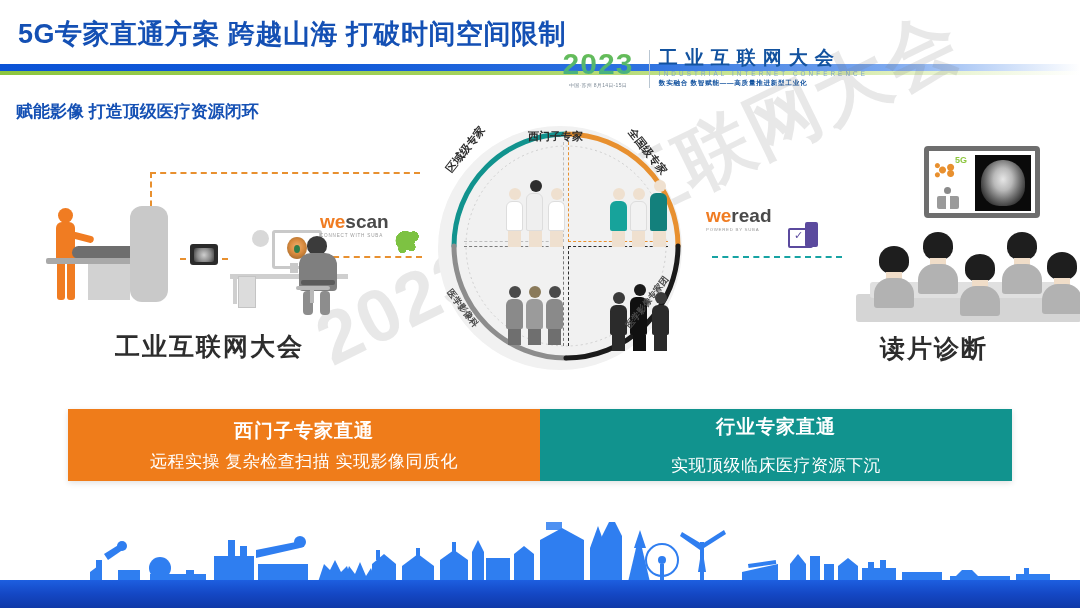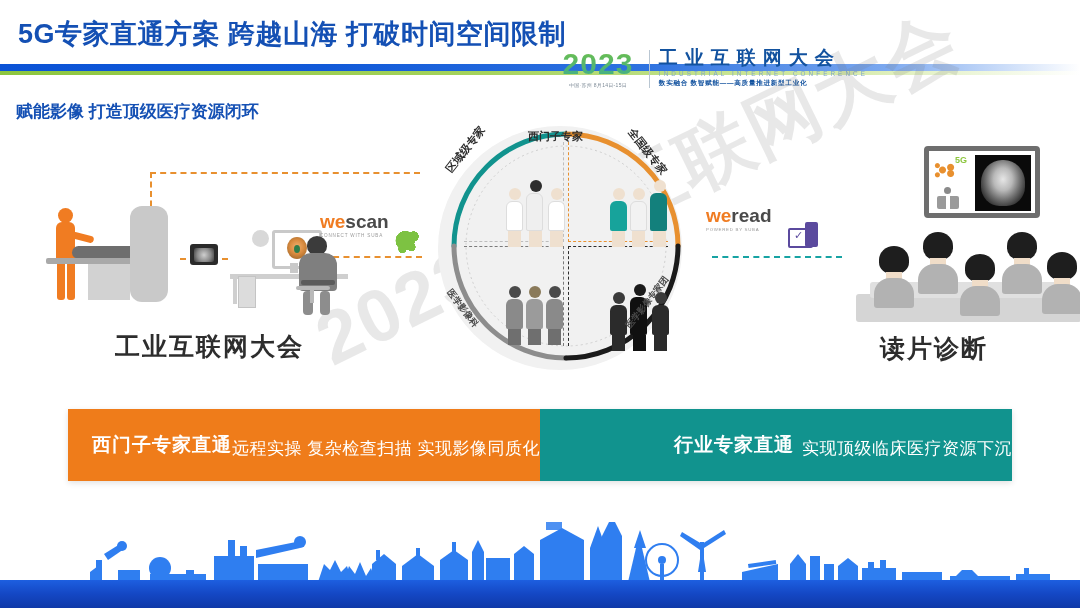--- a/index.html
+++ b/index.html
@@ -155,21 +155,21 @@
   .seat-row2{position:absolute;left:14px;bottom:24px;width:200px;height:16px;background:#e0e0e0;border-radius:3px;}
   .a{position:absolute;width:40px;}
   .a .ah{width:30px;height:28px;border-radius:50% 50% 42% 42%;background:#1e1e1e;margin:0 auto;}
   .a .an{width:16px;height:8px;background:#f0ddc8;margin:-2px auto 0;}
   .a .ab{width:40px;height:30px;background:#b2b2b2;border-radius:16px 16px 3px 3px;margin-top:-2px;}
   .cap-right{position:absolute;left:880px;top:332px;font-size:25px;font-weight:700;color:#2d2d2d;letter-spacing:2px;}
 
   
   .banner{position:absolute;left:68px;top:409px;width:944px;height:72px;display:flex;
           box-shadow:0 2px 6px rgba(0,0,0,.12);}
-  .bn{flex:1;display:flex;flex-direction:row;align-items:center;justify-content:flex-end;color:#fff;}
+  .bn{flex:1;display:flex;flex-direction:column;align-items:center;justify-content:center;color:#fff;}
   .bn-orange{background:#ef7c1a;}
   .bn-teal{background:#11938e;gap:8px;}
   .bn-h{font-size:19px;font-weight:700;letter-spacing:1px;}
   .bn-s{font-size:17px;margin-top:6px;letter-spacing:.5px;}
 
   
   .footer{position:absolute;left:0;bottom:0;width:1080px;height:86px;overflow:hidden;}
   .sea{position:absolute;left:0;bottom:0;width:1080px;height:28px;
        background:linear-gradient(180deg,#1d5fe0 0%,#1447c4 50%,#0f39a8 100%);}
   .sky-svg{position:absolute;left:0;bottom:26px;width:1080px;height:62px;}

